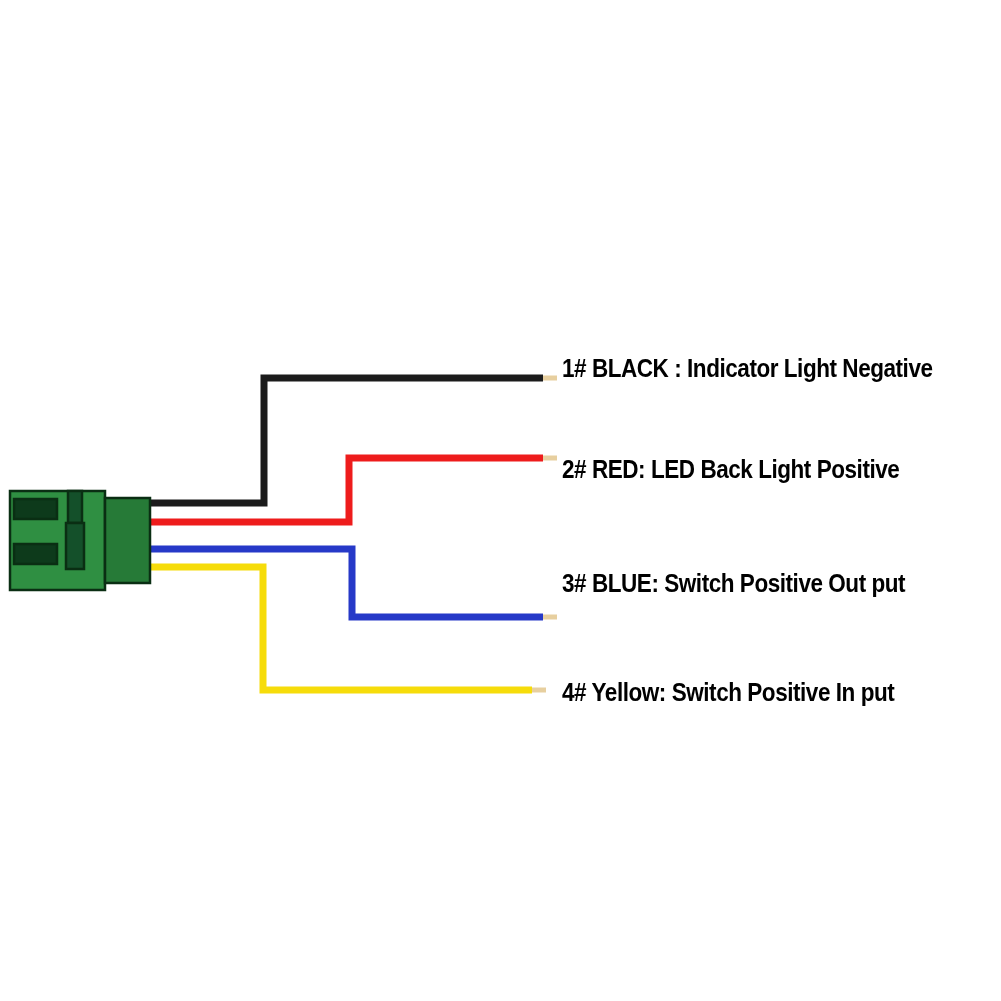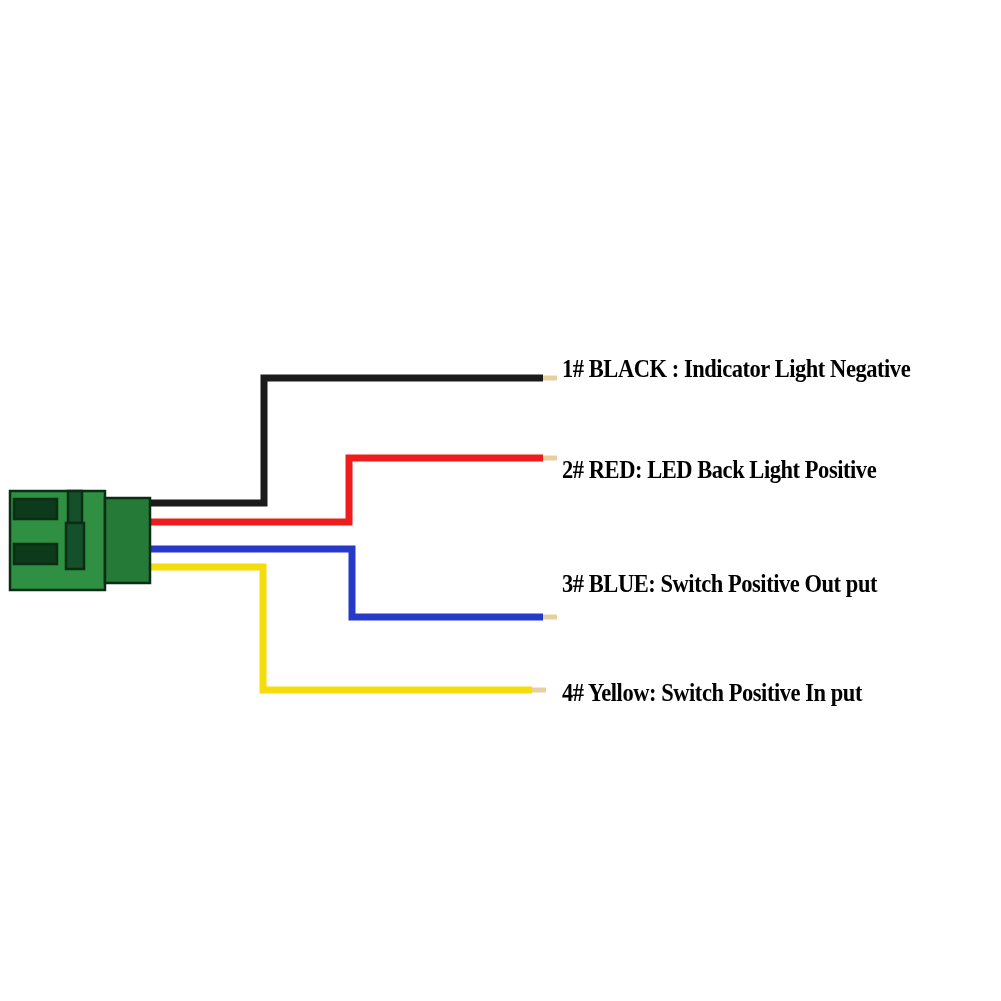--- a/index.html
+++ b/index.html
@@ -6,21 +6,21 @@
     margin: 0;
     padding: 0;
     background: #ffffff;
   }
   .stage {
     position: relative;
     width: 1001px;
     height: 1001px;
     background: #ffffff;
     overflow: hidden;
-    font-family: Liberation Serif, serif;
+    font-family: Liberation Sans, sans-serif;
   }
   .diagram-svg {
     position: absolute;
     left: 0;
     top: 0;
   }
   .cpart {
     stroke: var(--connector-outline, #0a2e13);
     stroke-width: 2.5;
   }

